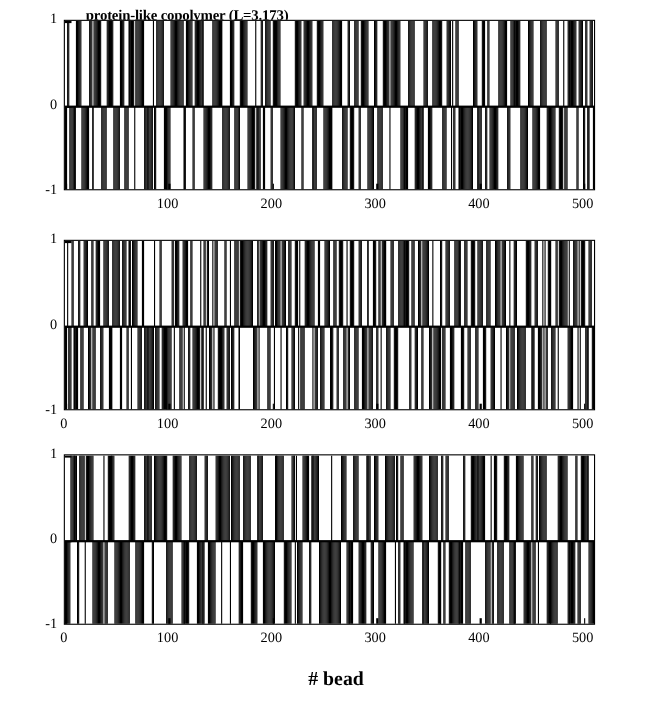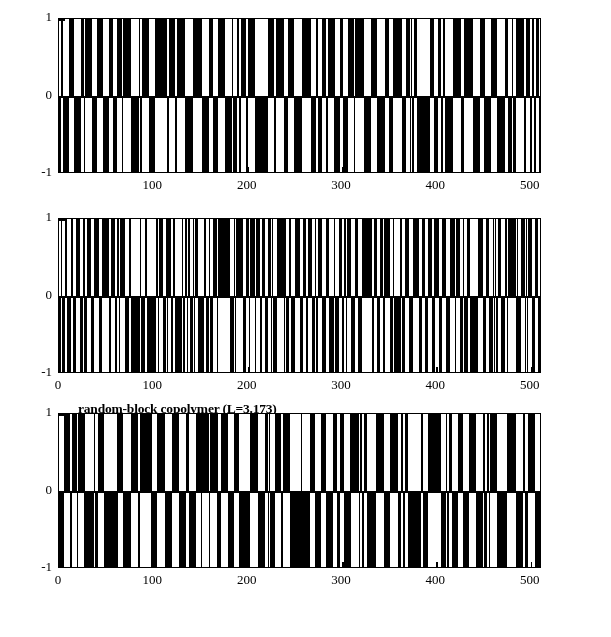--- a/index.html
+++ b/index.html
@@ -99,20 +99,21 @@
     font-weight: bold;
     font-family: "Liberation Serif", serif;
   }
 </style>
 </head>
 <body>
 
 <div id="figure">
 
   <div class="panel" id="panel-0" style="top:6px; height:190px;">
+    <div class="panel-title">protein-like copolymer (L=3.173)</div>
   <div class="plot-frame" style="top: 12px; width: 483px; height: 155px;">
         <div class="bars">
           <div class="bar" style="left: 0px; width: 0.943359px; top: 77.5px; height: 77.5px;"></div>
           <div class="bar" style="left: 0.943359px; width: 0.943359px; top: 77.5px; height: 77.5px;"></div>
           <div class="bar" style="left: 1.88672px; width: 0.943359px; top: 0px; height: 77.5px;"></div>
           <div class="bar" style="left: 2.83008px; width: 0.943359px; top: 0px; height: 77.5px;"></div>
           <div class="bar" style="left: 3.77344px; width: 0.943359px; top: 77.5px; height: 77.5px;"></div>
           <div class="bar" style="left: 4.7168px; width: 0.943359px; top: 77.5px; height: 77.5px;"></div>
           <div class="bar" style="left: 5.66016px; width: 0.943359px; top: 77.5px; height: 77.5px;"></div>
           <div class="bar" style="left: 6.60352px; width: 0.943359px; top: 77.5px; height: 77.5px;"></div>
@@ -1172,21 +1173,20 @@
       <div class="ytick-label" style="top: 158px;">-1</div>
       <div class="xtick-label" style="left: 38px; top: 171px;">0</div>
       <div class="xtick-label" style="left: 132.336px; top: 171px;">100</div>
       <div class="xtick-label" style="left: 226.672px; top: 171px;">200</div>
       <div class="xtick-label" style="left: 321.008px; top: 171px;">300</div>
       <div class="xtick-label" style="left: 415.344px; top: 171px;">400</div>
       <div class="xtick-label" style="left: 509.68px; top: 171px;">500</div>
     </div>
 
   <div class="panel" id="panel-2" style="top:401px; height:190px;">
-    <div class="panel-title">random-block copolymer (L=3.173)</div>
   <div class="plot-frame" style="top: 12px; width: 483px; height: 155px;">
         <div class="bars">
           <div class="bar" style="left: 0px; width: 0.943359px; top: 77.5px; height: 77.5px;"></div>
           <div class="bar" style="left: 0.943359px; width: 0.943359px; top: 77.5px; height: 77.5px;"></div>
           <div class="bar" style="left: 1.88672px; width: 0.943359px; top: 77.5px; height: 77.5px;"></div>
           <div class="bar" style="left: 2.83008px; width: 0.943359px; top: 77.5px; height: 77.5px;"></div>
           <div class="bar" style="left: 3.77344px; width: 0.943359px; top: 77.5px; height: 77.5px;"></div>
           <div class="bar" style="left: 4.7168px; width: 0.943359px; top: 0px; height: 77.5px;"></div>
           <div class="bar" style="left: 5.66016px; width: 0.943359px; top: 0px; height: 77.5px;"></div>
           <div class="bar" style="left: 6.60352px; width: 0.943359px; top: 0px; height: 77.5px;"></div>
@@ -1709,13 +1709,14 @@
       <div class="ytick-label" style="top: 80.5px;">0</div>
       <div class="ytick-label" style="top: 158px;">-1</div>
       <div class="xtick-label" style="left: 38px; top: 171px;">0</div>
       <div class="xtick-label" style="left: 132.336px; top: 171px;">100</div>
       <div class="xtick-label" style="left: 226.672px; top: 171px;">200</div>
       <div class="xtick-label" style="left: 321.008px; top: 171px;">300</div>
       <div class="xtick-label" style="left: 415.344px; top: 171px;">400</div>
       <div class="xtick-label" style="left: 509.68px; top: 171px;">500</div>
     </div>
 
+  <div id="xaxis-label"># bead</div>
 </div>
 
 </body></html>

